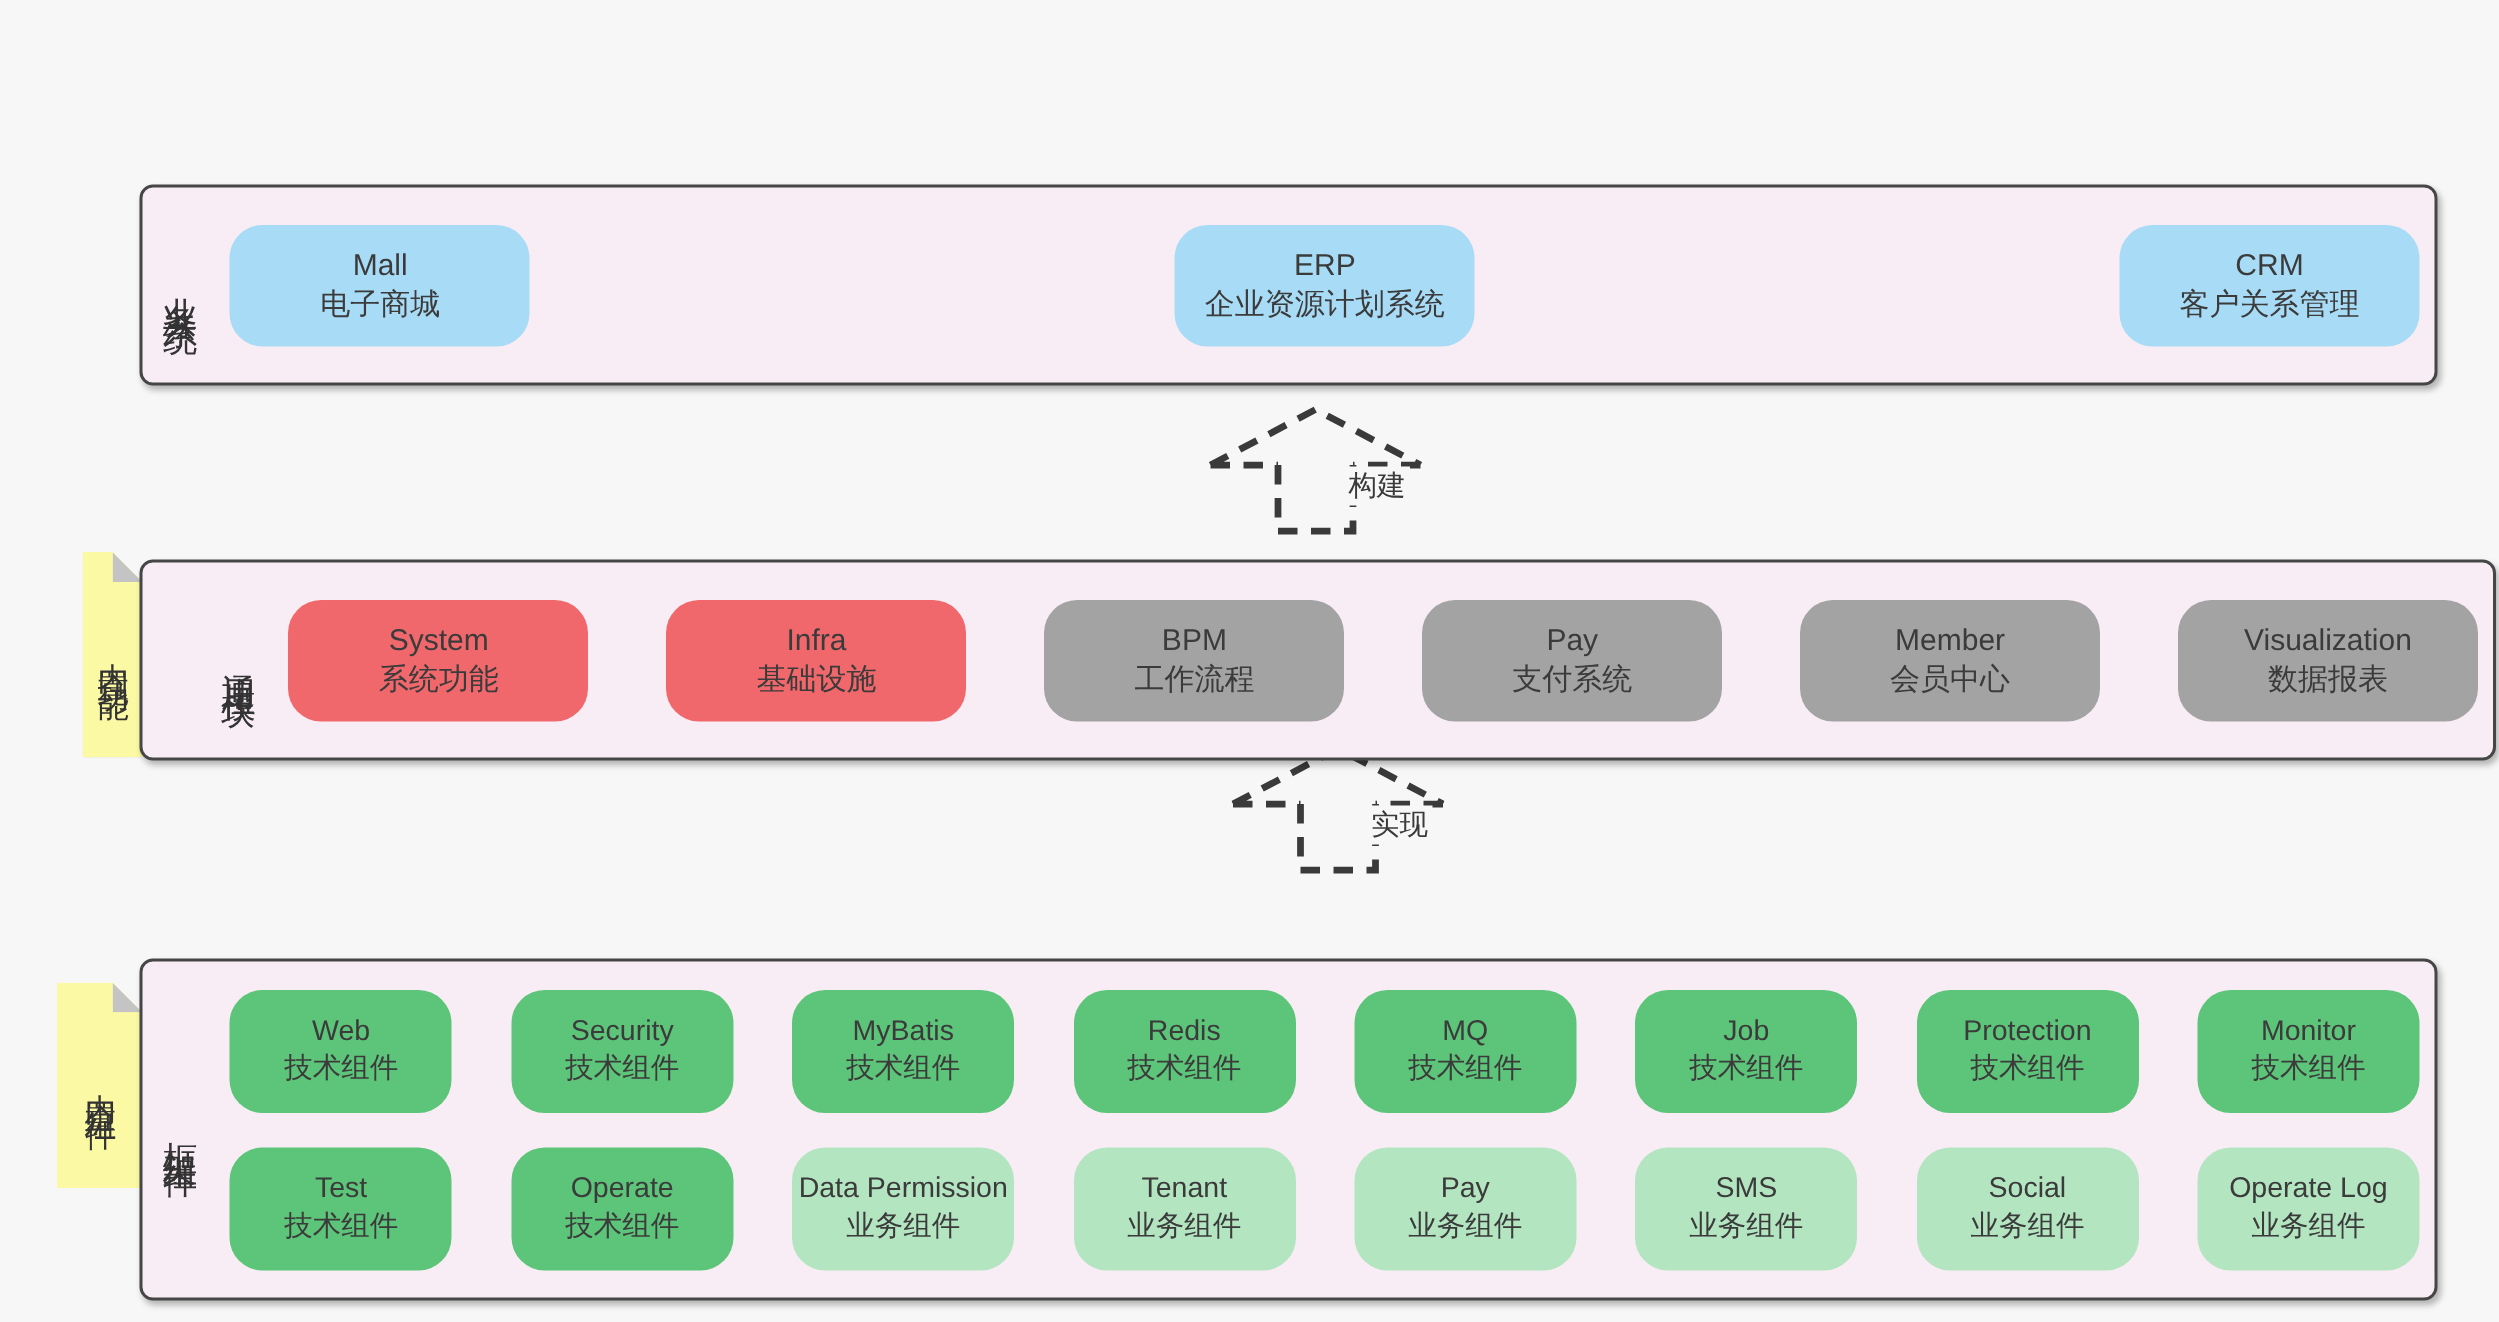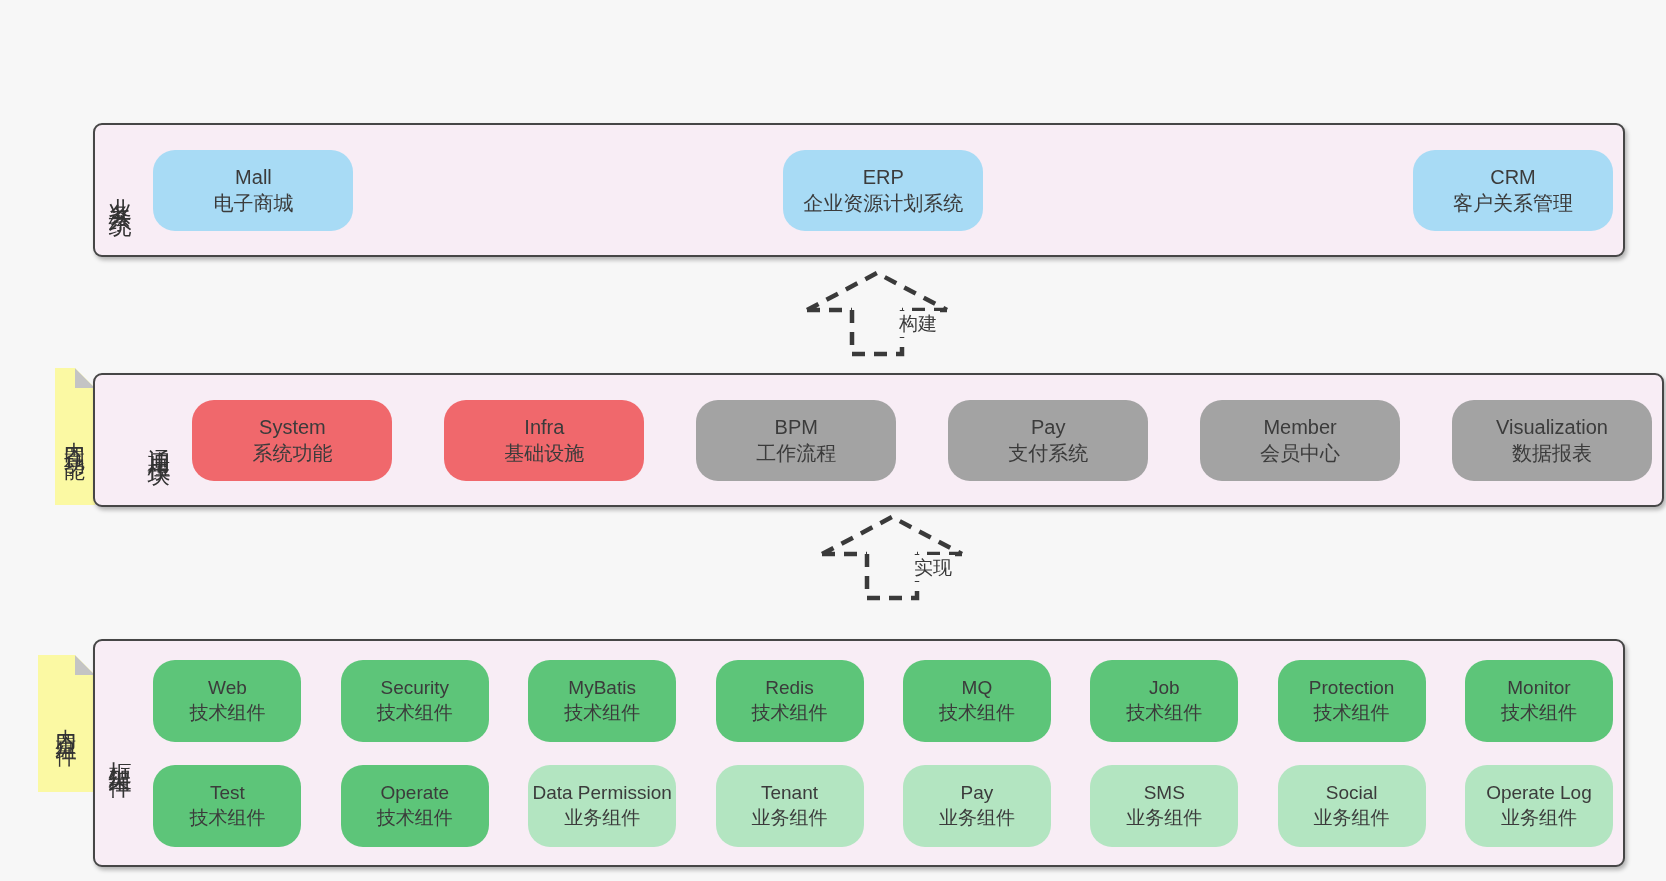--- a/index.html
+++ b/index.html
@@ -118,21 +118,21 @@
         <div class="box-name">Member</div>
         <div class="box-desc">会员中心</div>
       </div>
       <div class="box box-lg pink">
         <div class="box-name">Visualization</div>
         <div class="box-desc">数据报表</div>
       </div>
     </div>
   </section>
 
-  <div class="arrow" style="left:821px;top:513px;">
+  <div class="arrow" style="left:821px;top:495px;">
     <svg width="142" height="88" viewBox="0 0 142 88">
       <path d="M1 41 L71 4 L141 41 M1 41 H46 M141 41 H96 M46 41 V85 H96 V41" fill="none" stroke="#3a3a3a" stroke-width="4.5" stroke-dasharray="13 9"></path>
     </svg>
     <span class="arrow-label">实现</span>
   </div>
 
   <div class="sticky" style="left:38px;top:655px;width:57px;height:137px;">
     <span class="sticky-fold"></span>
     <span class="sticky-label">内置组件</span>
   </div>

